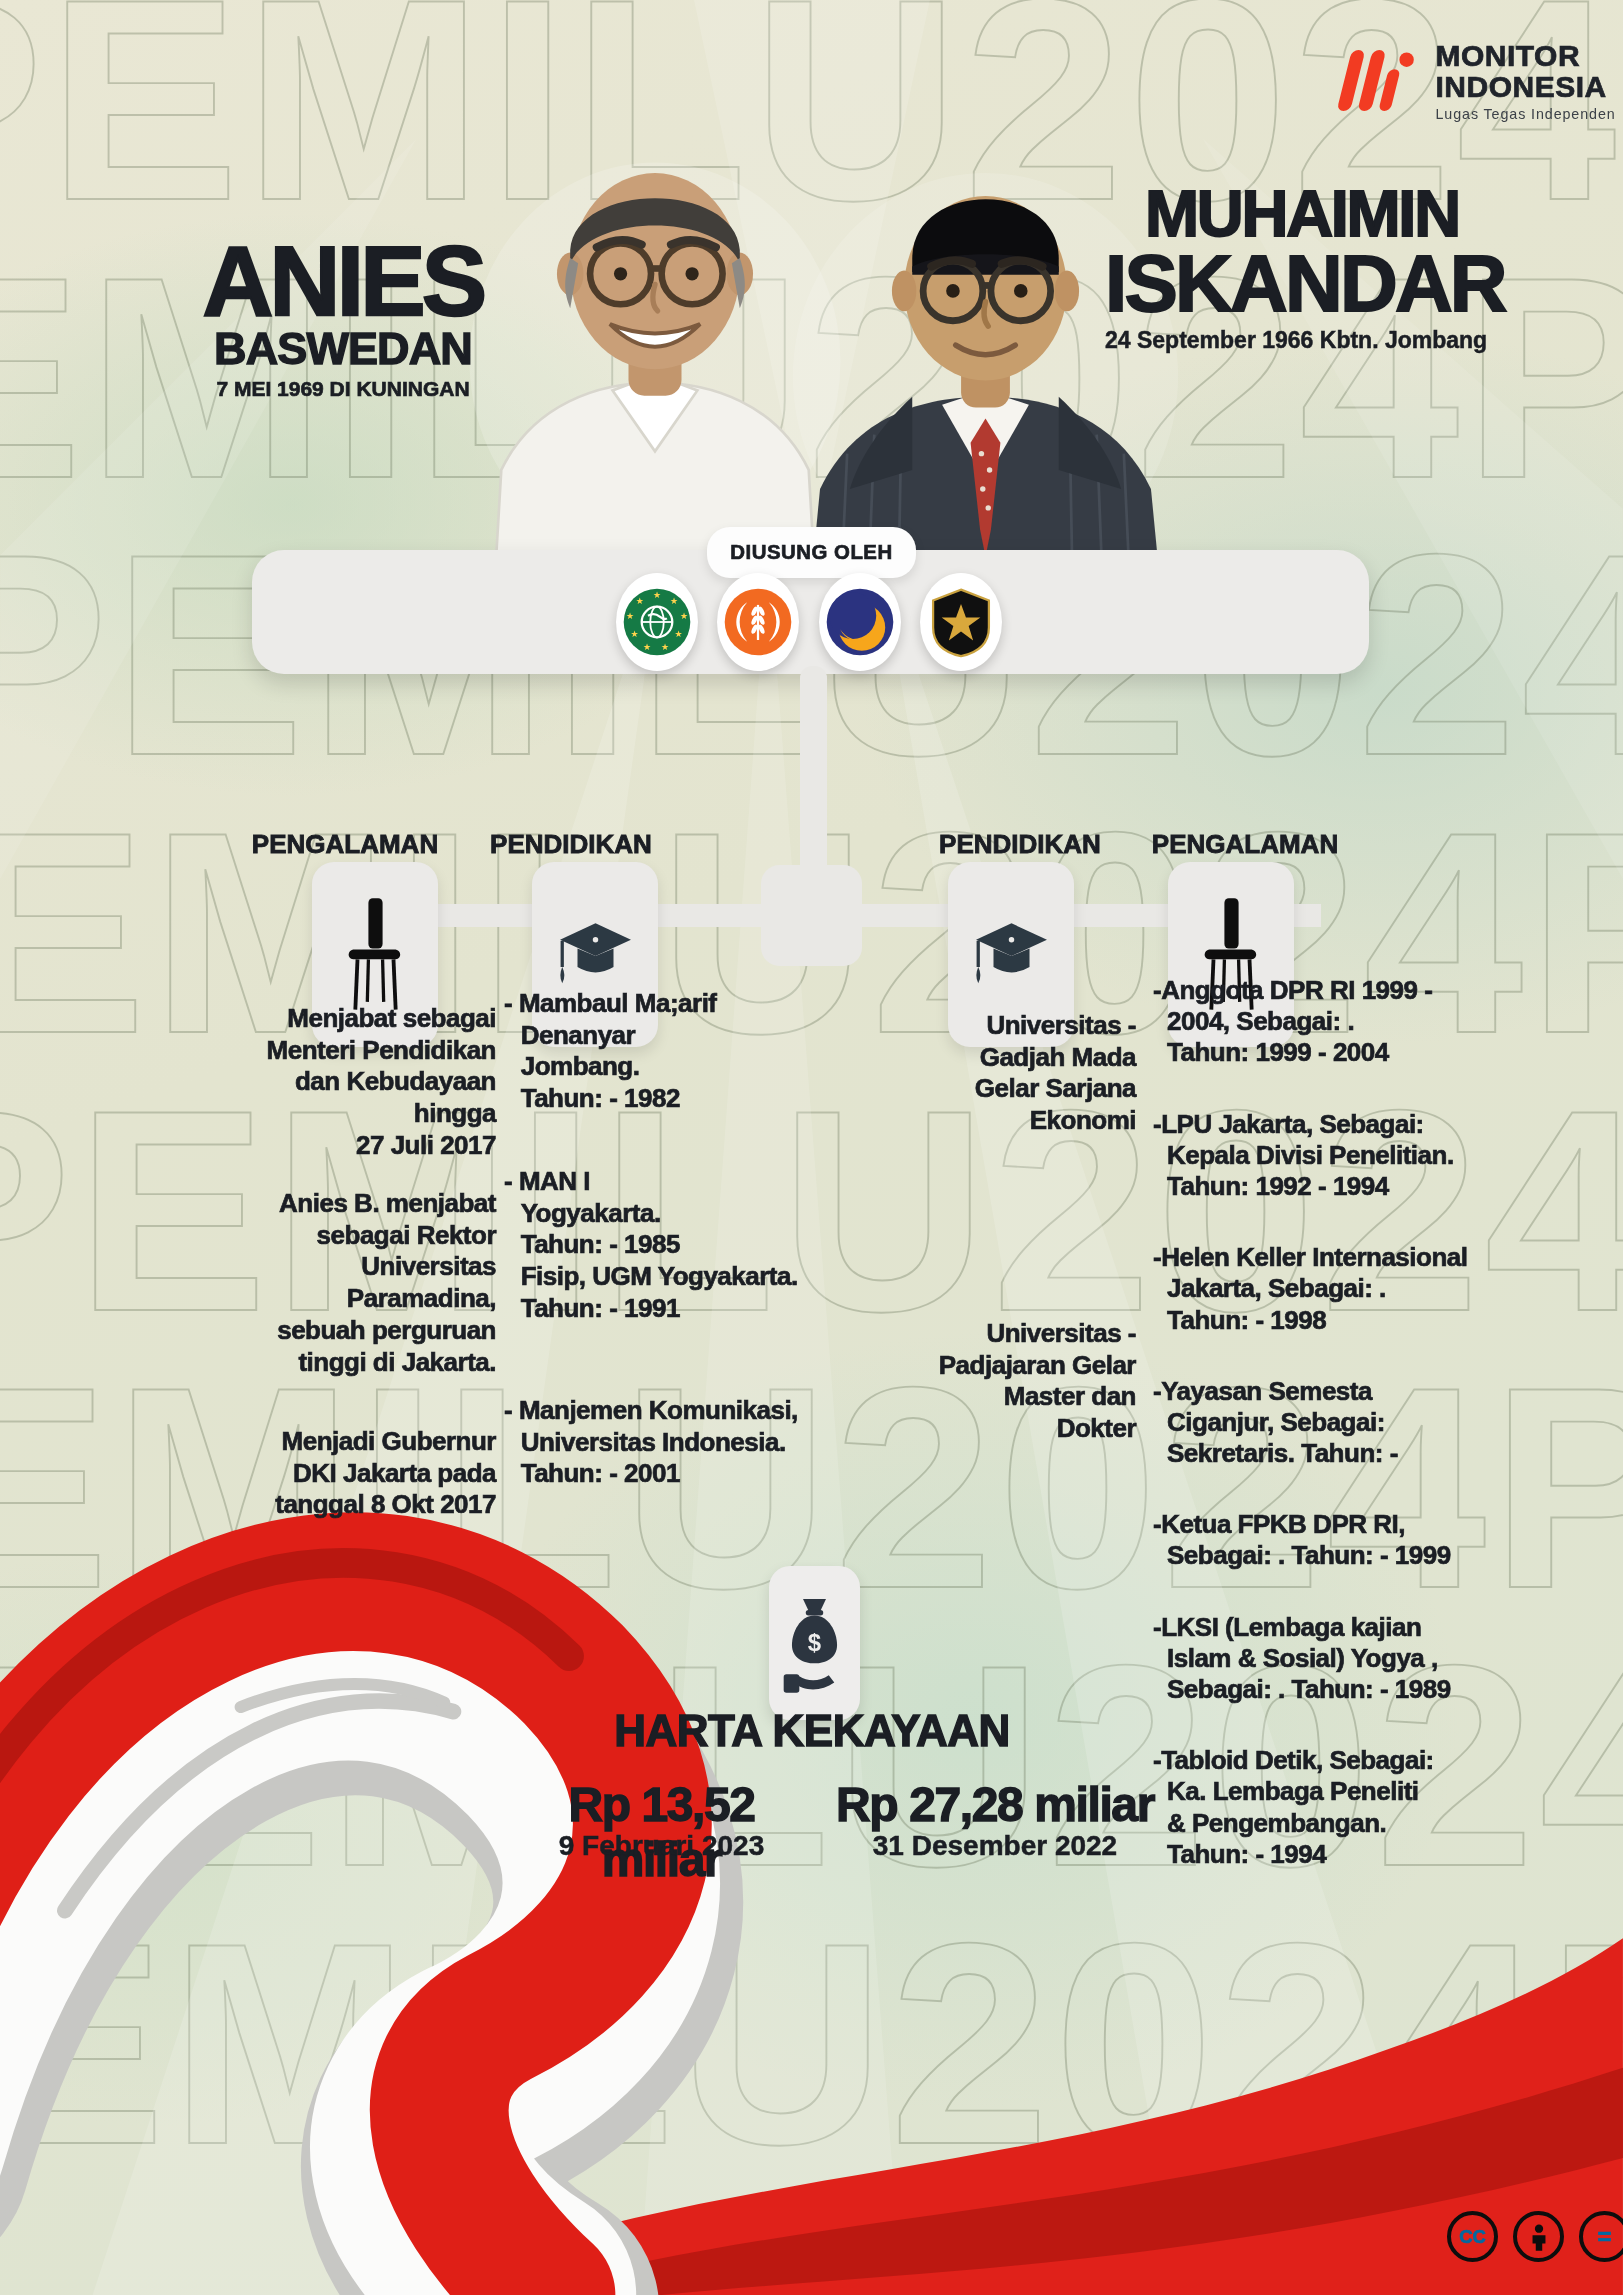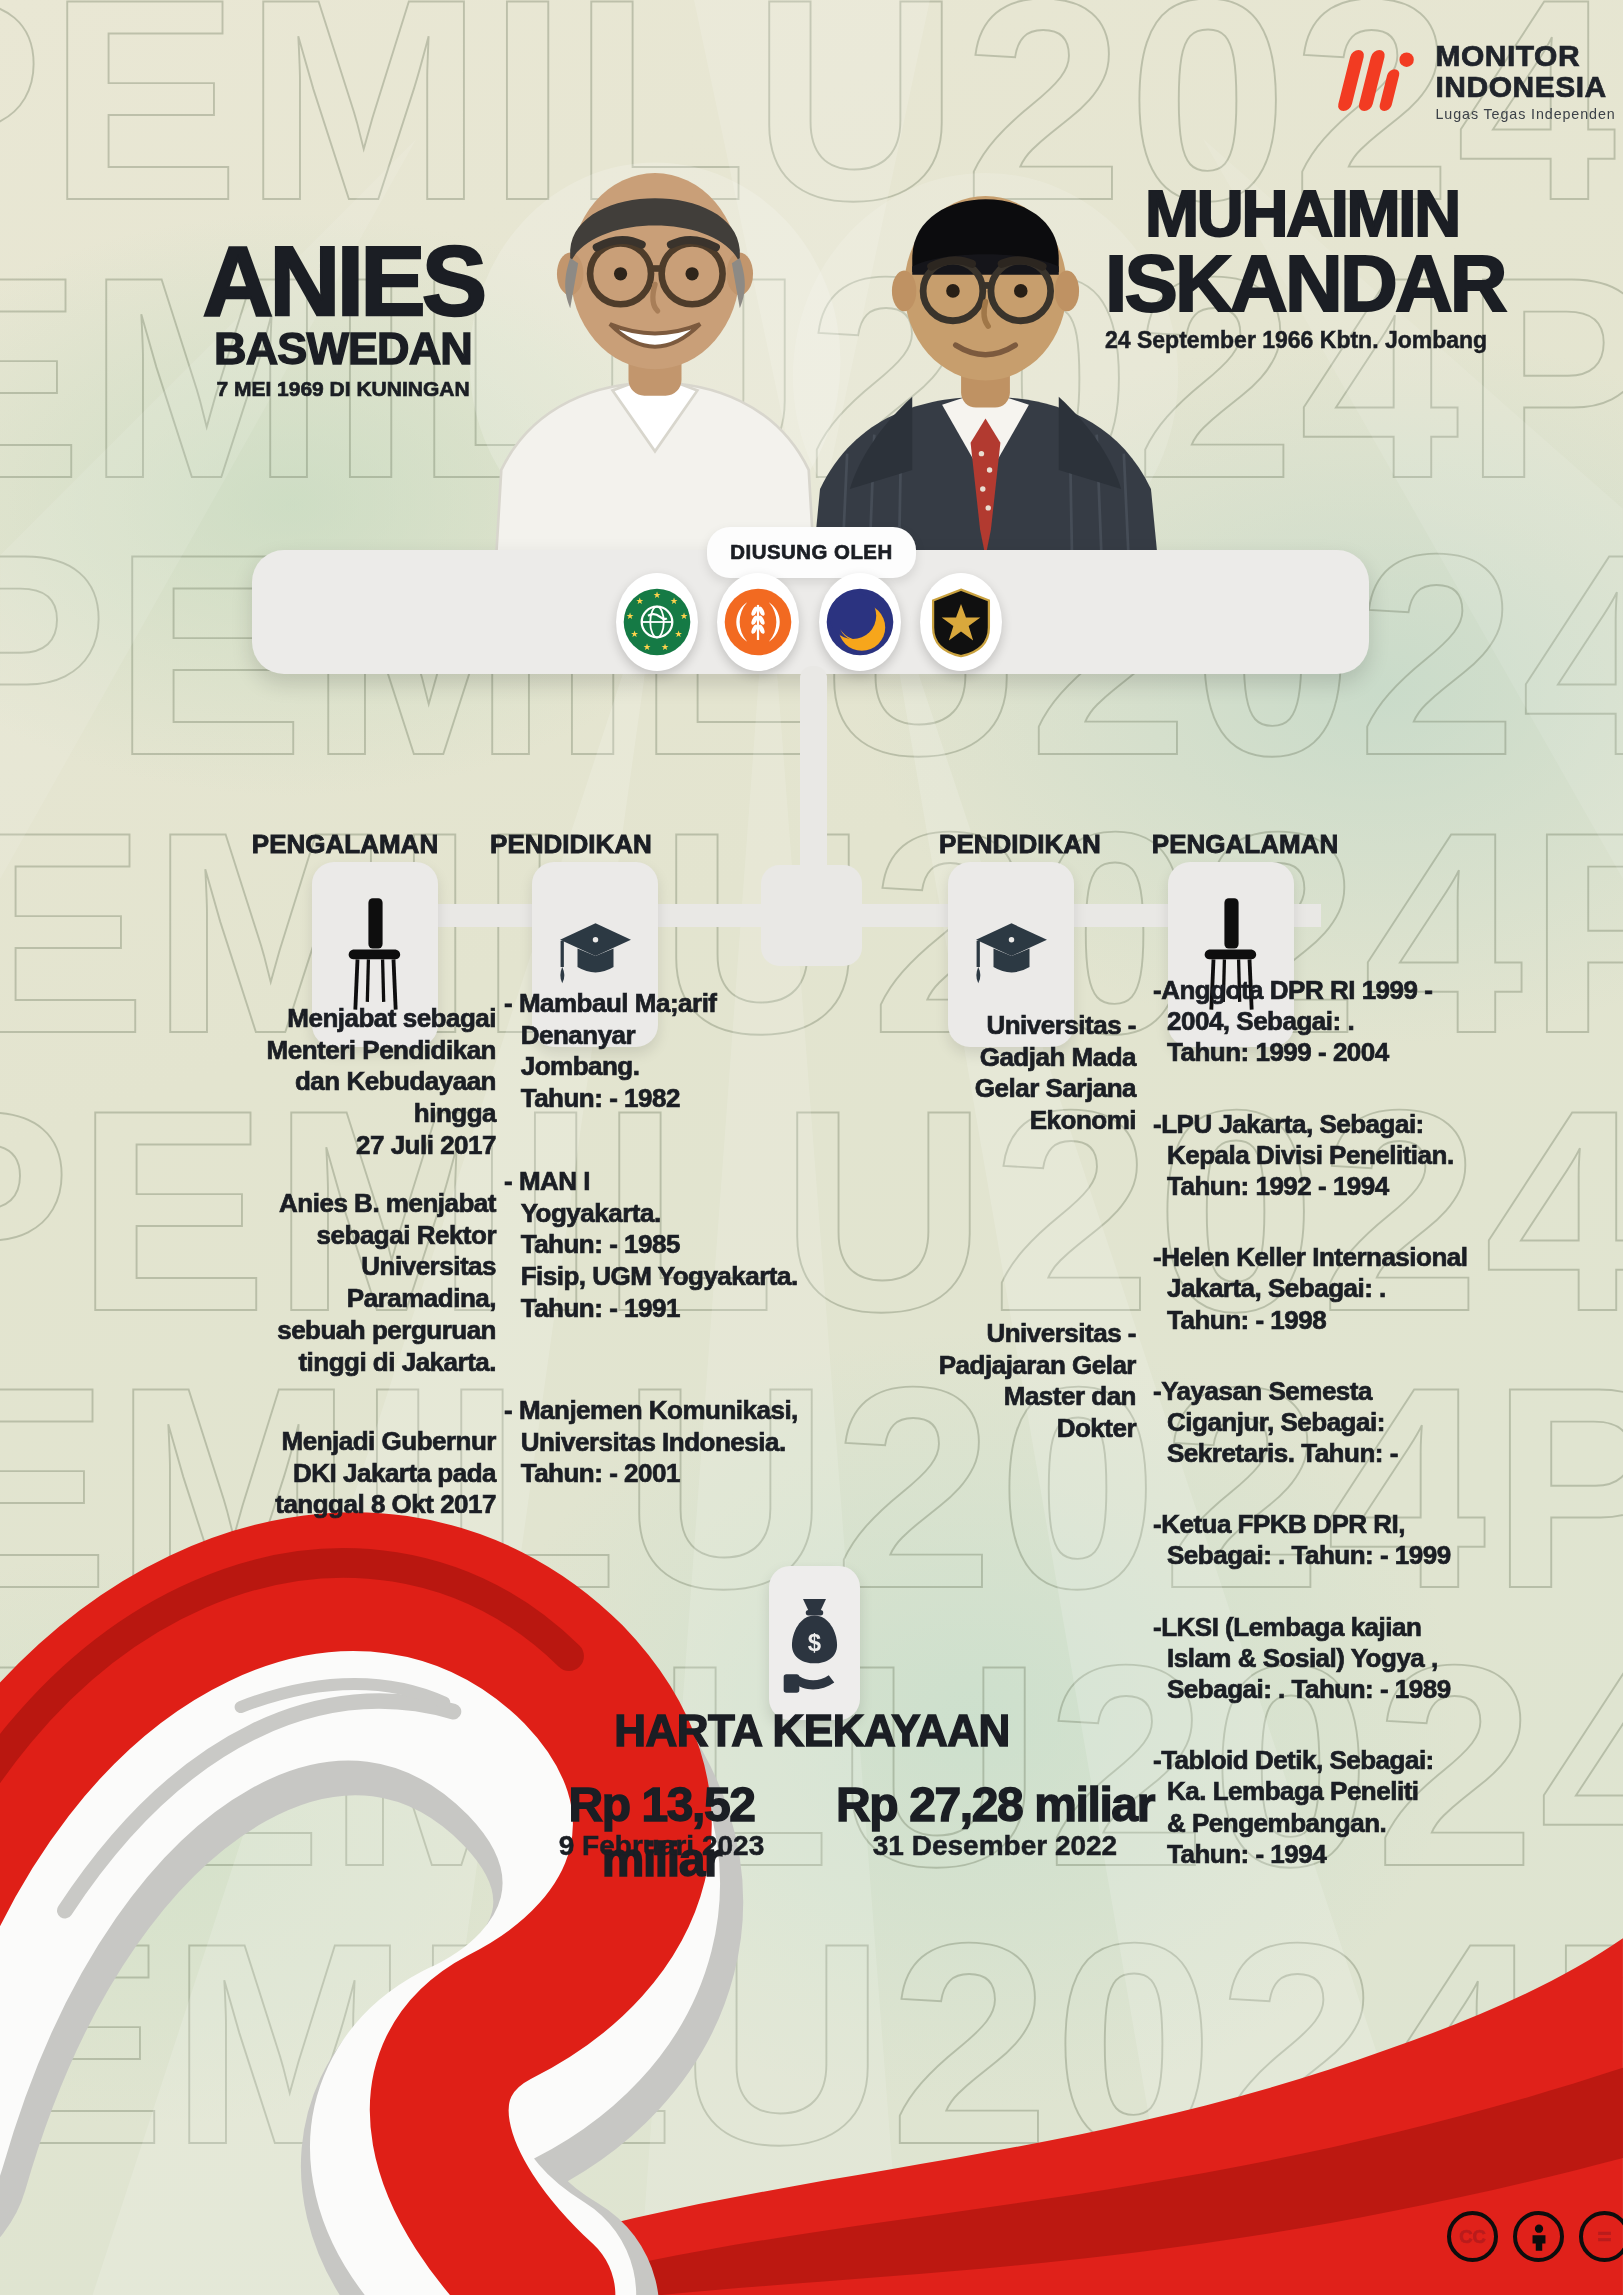--- a/index.html
+++ b/index.html
@@ -89,21 +89,21 @@
   .adate{position:absolute;font-size:28px;font-weight:bold;-webkit-text-stroke:0.5px currentColor;z-index:6;text-align:center;}
   
   .brand{position:absolute;left:1333px;top:41px;z-index:6;display:flex;align-items:flex-start;}
   .brand .mark{width:96px;height:79px;}
   .brand .btxt{margin-left:6.5px;}
   .brand .b1,.brand .b2{font-size:30px;font-weight:bold;letter-spacing:0.5px;line-height:1.02;-webkit-text-stroke:0.7px currentColor;color:#20242b;}
   .brand .tag{font-size:14.3px;color:#3c4148;letter-spacing:0.9px;margin-top:3.7px;}
   
   .license{position:absolute;left:1447px;top:2211px;display:flex;gap:15px;z-index:7;}
   .lic{width:43px;height:43px;border-radius:50%;border:4.2px solid #0d0d0d;display:flex;align-items:center;justify-content:center;}
-  .lic span{font-size:18.5px;font-weight:bold;color:#b91c1c;-webkit-text-stroke:0.7px currentColor;}
+  .lic span{font-size:18.5px;font-weight:bold;color:#0369a1;-webkit-text-stroke:0.7px currentColor;}
   .lic svg{width:24px;height:28px;}
 </style>
 </head>
 <body>
 
 <div class="layer">
   <div class="wm" style="left:-148px;top:-65px">PEMILU2024PEMILU2024</div>
   <div class="wm" style="left:-305px;top:213px">PEMILU2024PEMILU2024</div>
   <div class="wm" style="left:-83px;top:490px">PEMILU2024PEMILU2024</div>
   <div class="wm" style="left:-241px;top:768px">PEMILU2024PEMILU2024</div>

